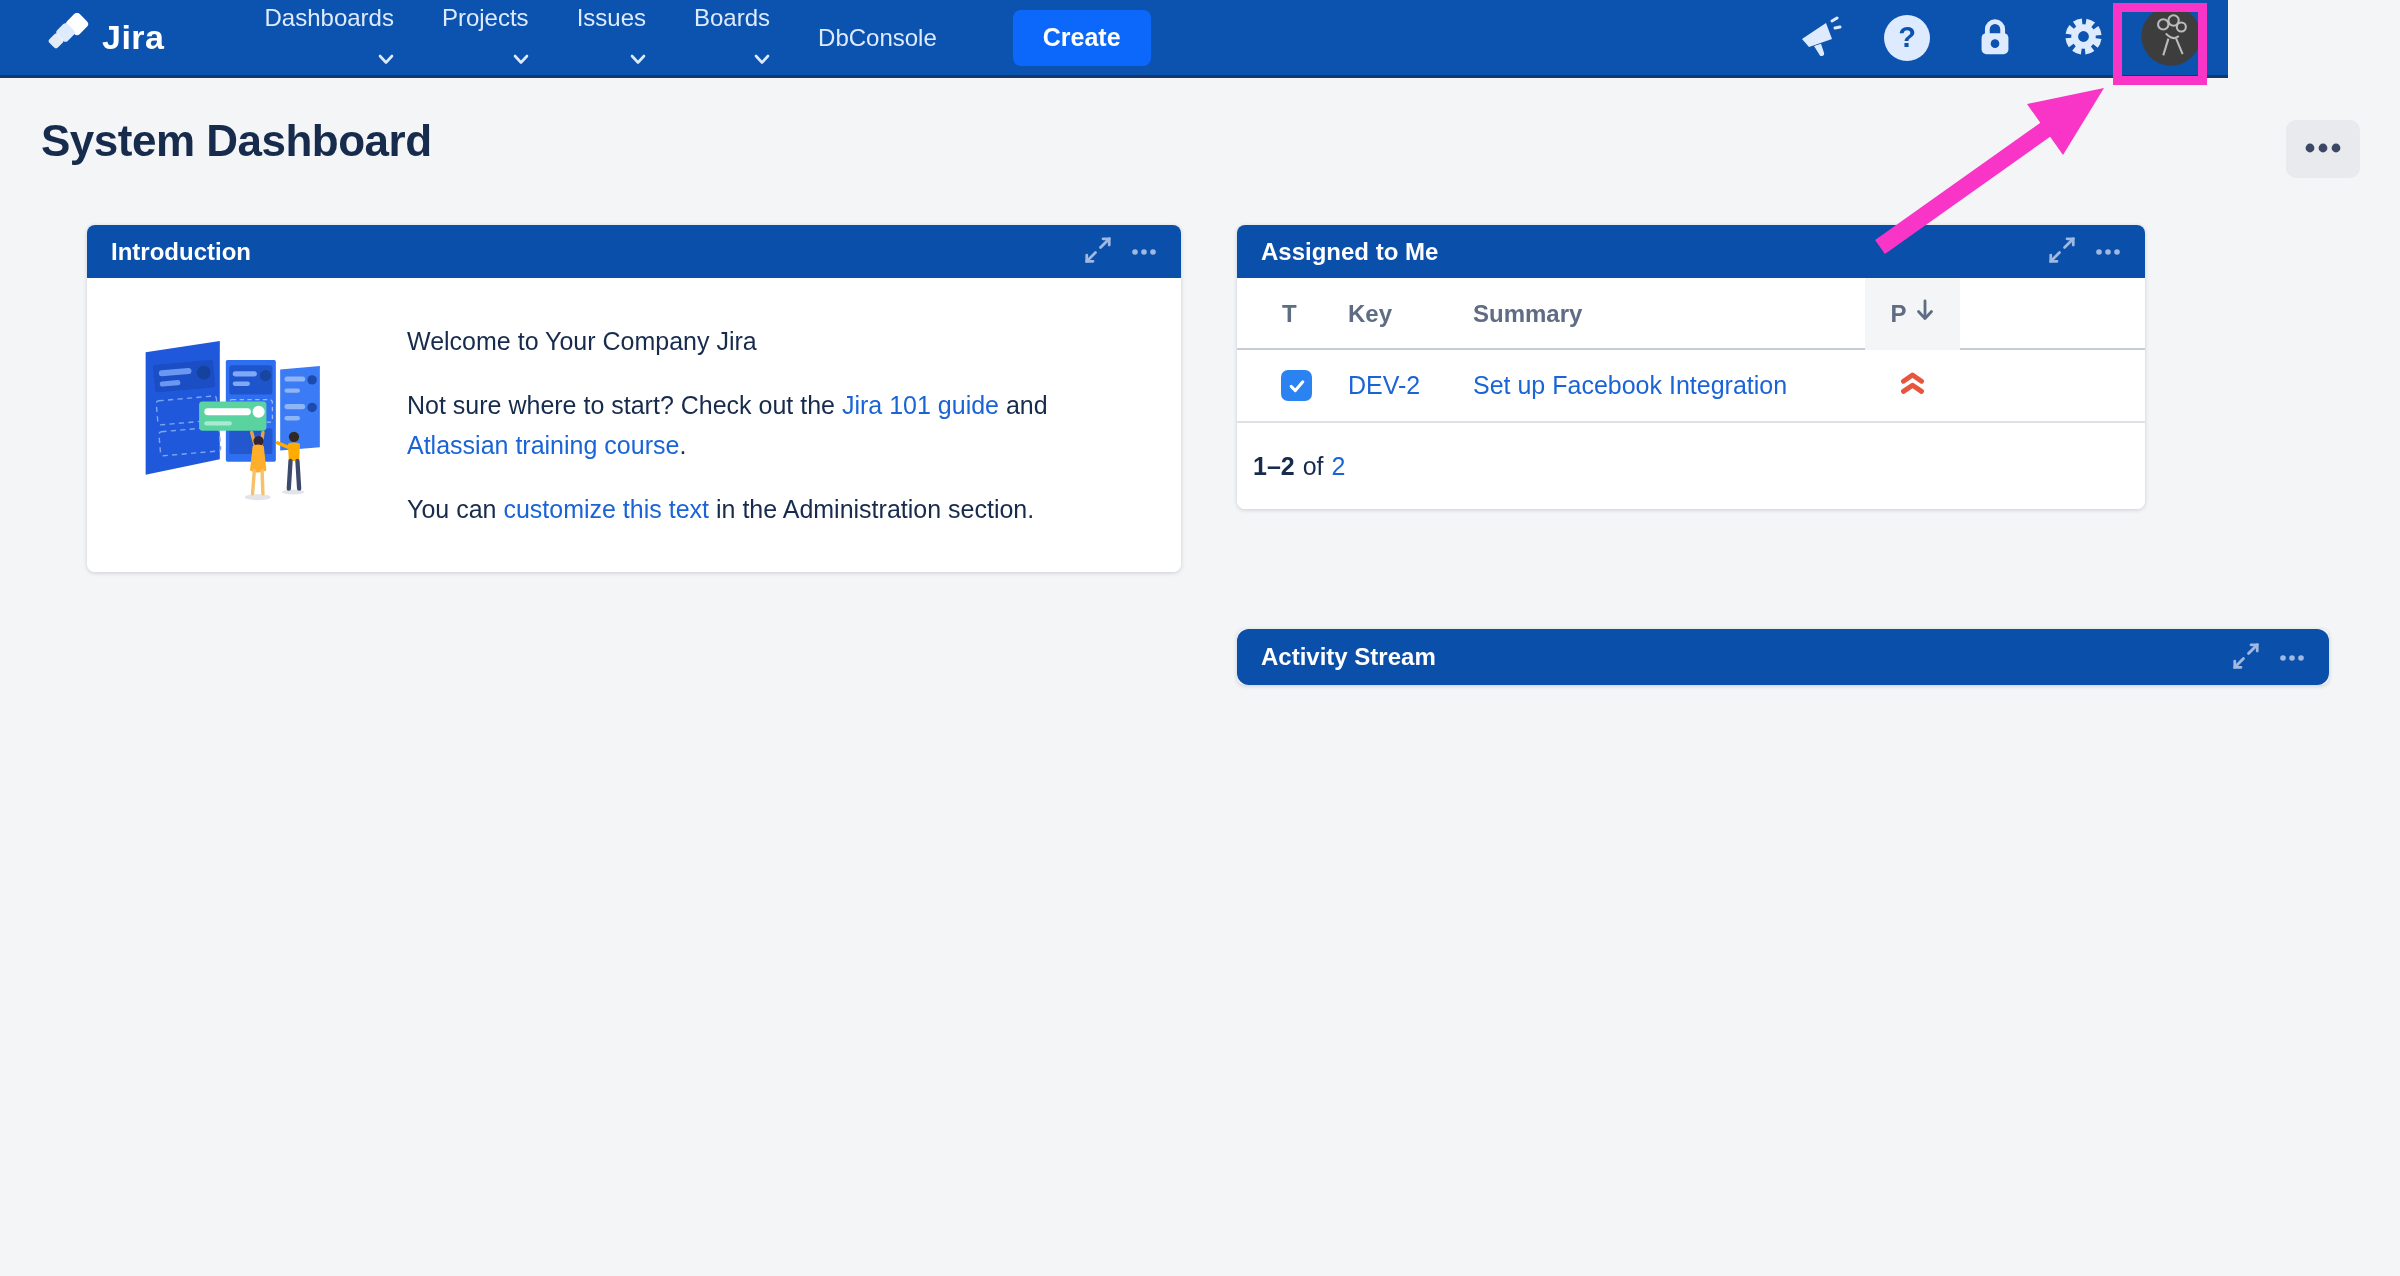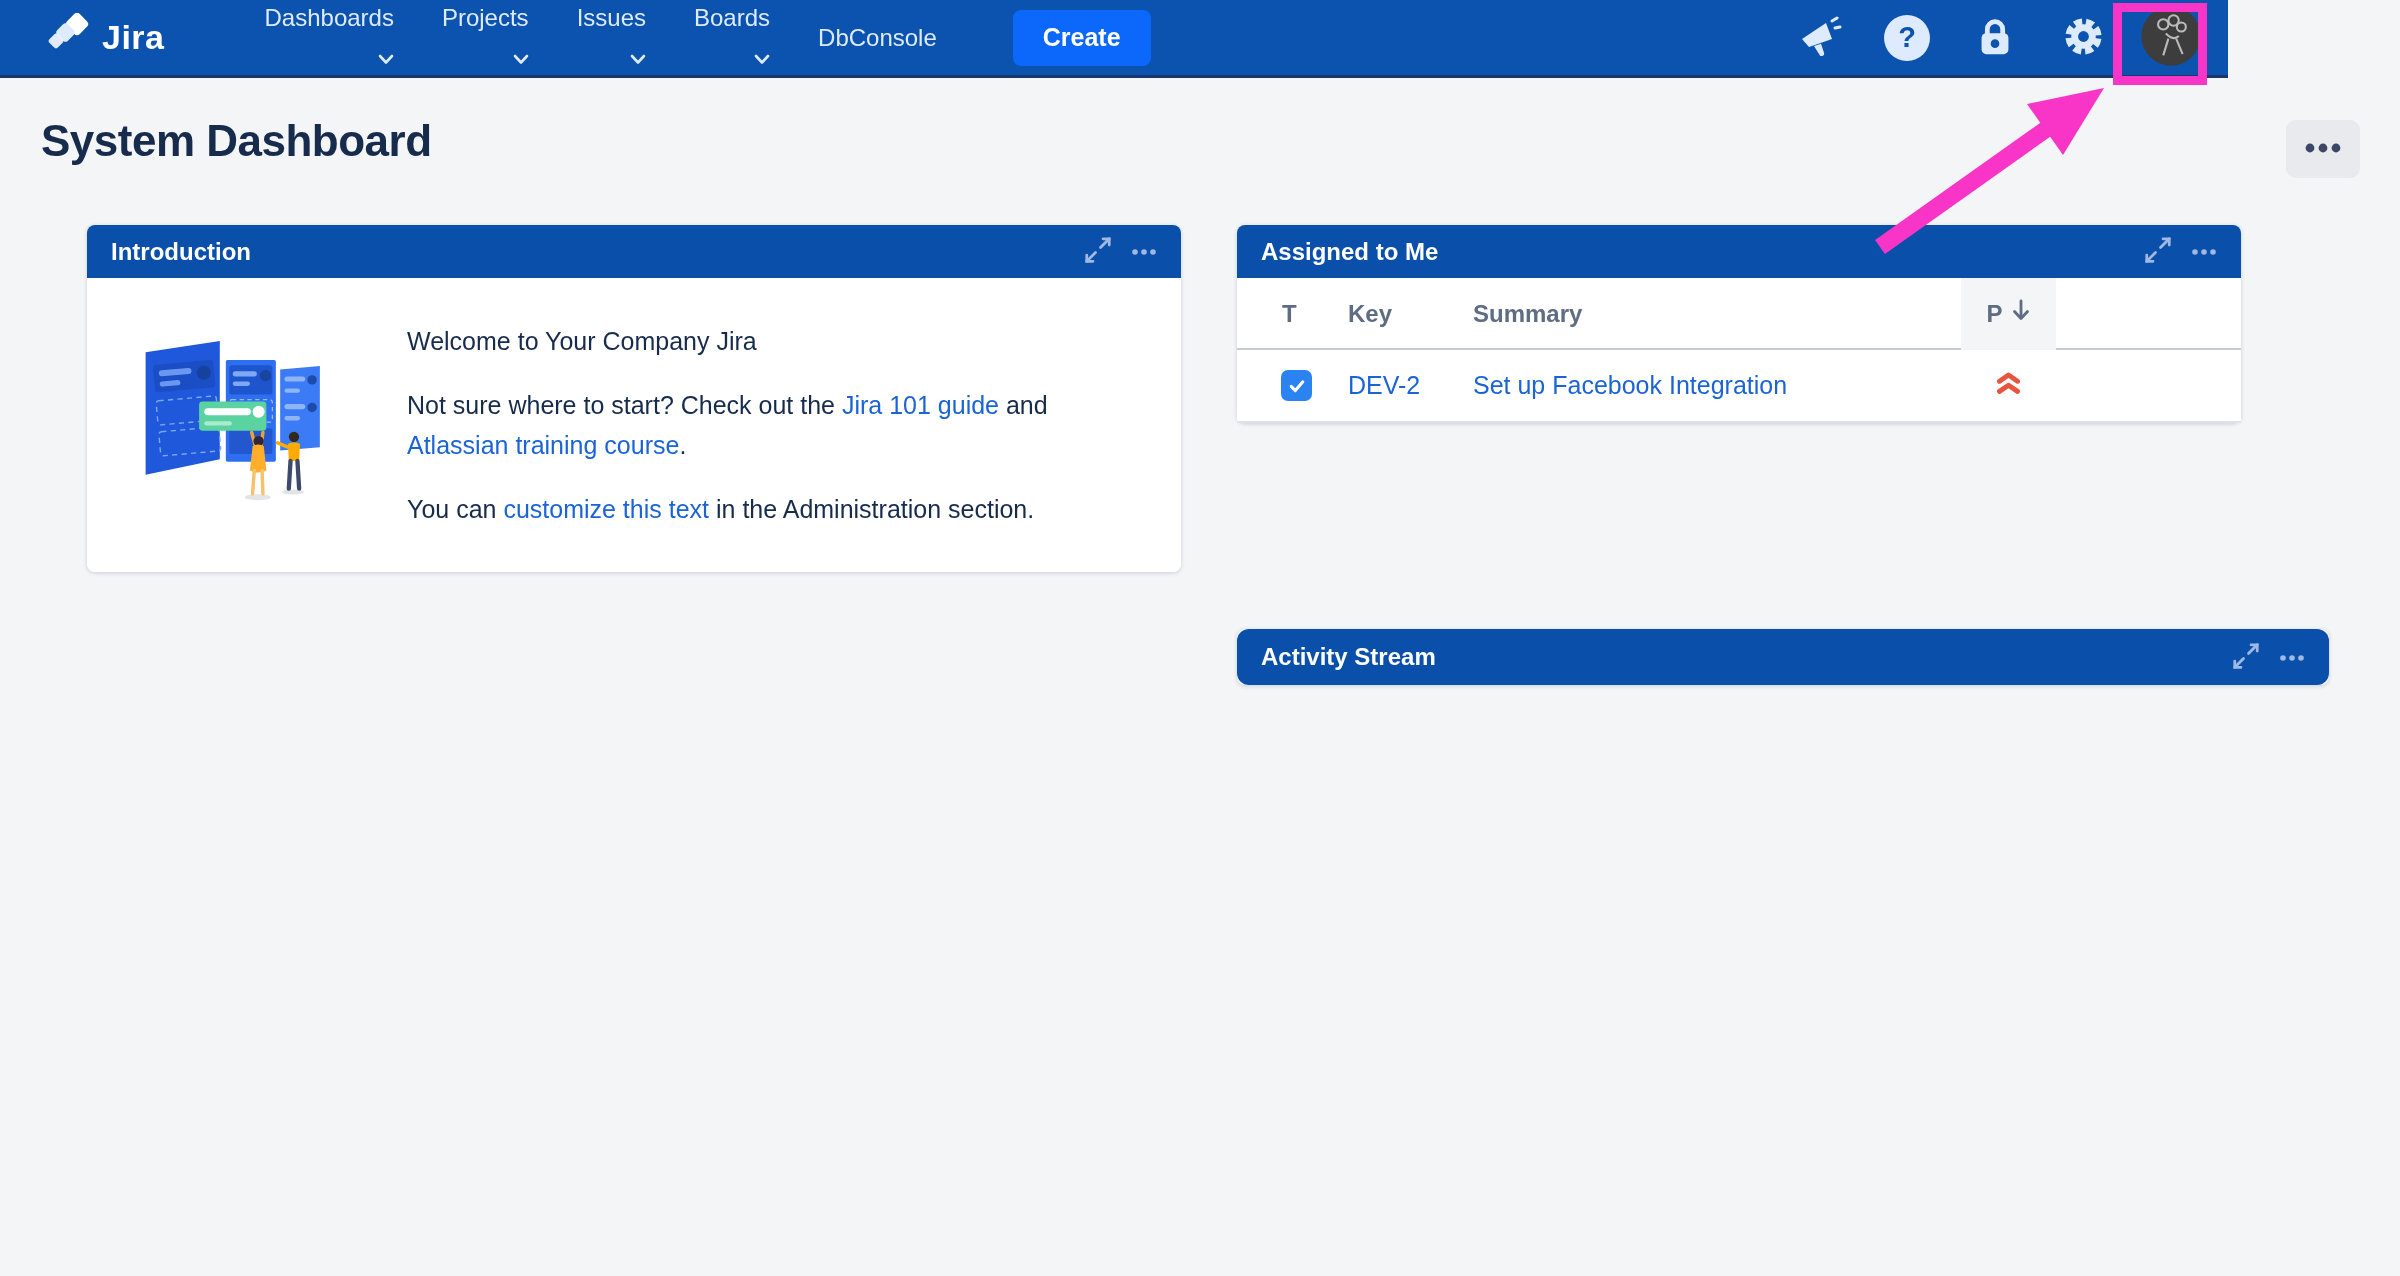--- a/index.html
+++ b/index.html
@@ -93,21 +93,21 @@
   .panel-header-icons{margin-left:auto;display:flex;align-items:center;gap:18px;}
   .panel-icon-btn{background:transparent;border:none;cursor:pointer;padding:0;display:flex;align-items:center;}
   .panel-intro{left:87px;top:225px;width:1094px;background:#fff;}
   .intro-body{
     height:294px;display:flex;align-items:center;
     padding:0 40px 0 50px;border-radius:0 0 8px 8px;background:#fff;
   }
   .intro-text{margin-left:63px;font-size:25px;line-height:40px;color:var(--text);}
   .intro-text p{margin:24px 0;}
   a.link{color:var(--link);text-decoration:none;cursor:pointer;}
-  .panel-assigned{left:1237px;top:225px;width:1004px;background:#fff;}
+  .panel-assigned{left:1237px;top:225px;width:908px;background:#fff;}
   .issue-grid{display:grid;grid-template-columns:111px 125px 1fr 95px 185px;align-items:center;}
   .table-head{height:72px;border-bottom:2px solid #C6CBD4;background:#fff;}
   .th{font-size:24px;font-weight:700;color:var(--muted);}
   .th-t{padding-left:45px;}
   .th-p{
     background:#F4F5F7;height:72px;display:flex;align-items:center;justify-content:center;
     gap:8px;cursor:pointer;
   }
   .issue-row{height:73px;border-bottom:2px solid #DFE1E6;background:#fff;}
   .cell-t{padding-left:44px;display:flex;align-items:center;}
@@ -392,20 +392,25 @@
             <g stroke="#E8553F" stroke-width="4.4" fill="none" stroke-linecap="round" stroke-linejoin="round">
               <path d="M4 9 L12 3.5 L20 9"></path>
               <path d="M4 18 L12 12.5 L20 18"></path>
             </g>
           </svg>
       </span>
     </span>
     <span></span>
   </div>
 
+  <div class="pagination">
+    <span class="pag-range">1–2</span>
+    <span class="pag-of">of</span>
+    <a class="link">2</a>
+  </div>
 </section>
 
 <section class="panel panel-activity">
   <div class="panel-header">
     <span class="panel-title">Activity Stream</span>
     <span class="panel-header-icons">
       <button class="panel-icon-btn">
         <span>
           <svg width="30" height="30" viewBox="0 0 24 24">
               <g stroke="#9FB9E2" stroke-width="2.2" fill="none" stroke-linecap="round">

